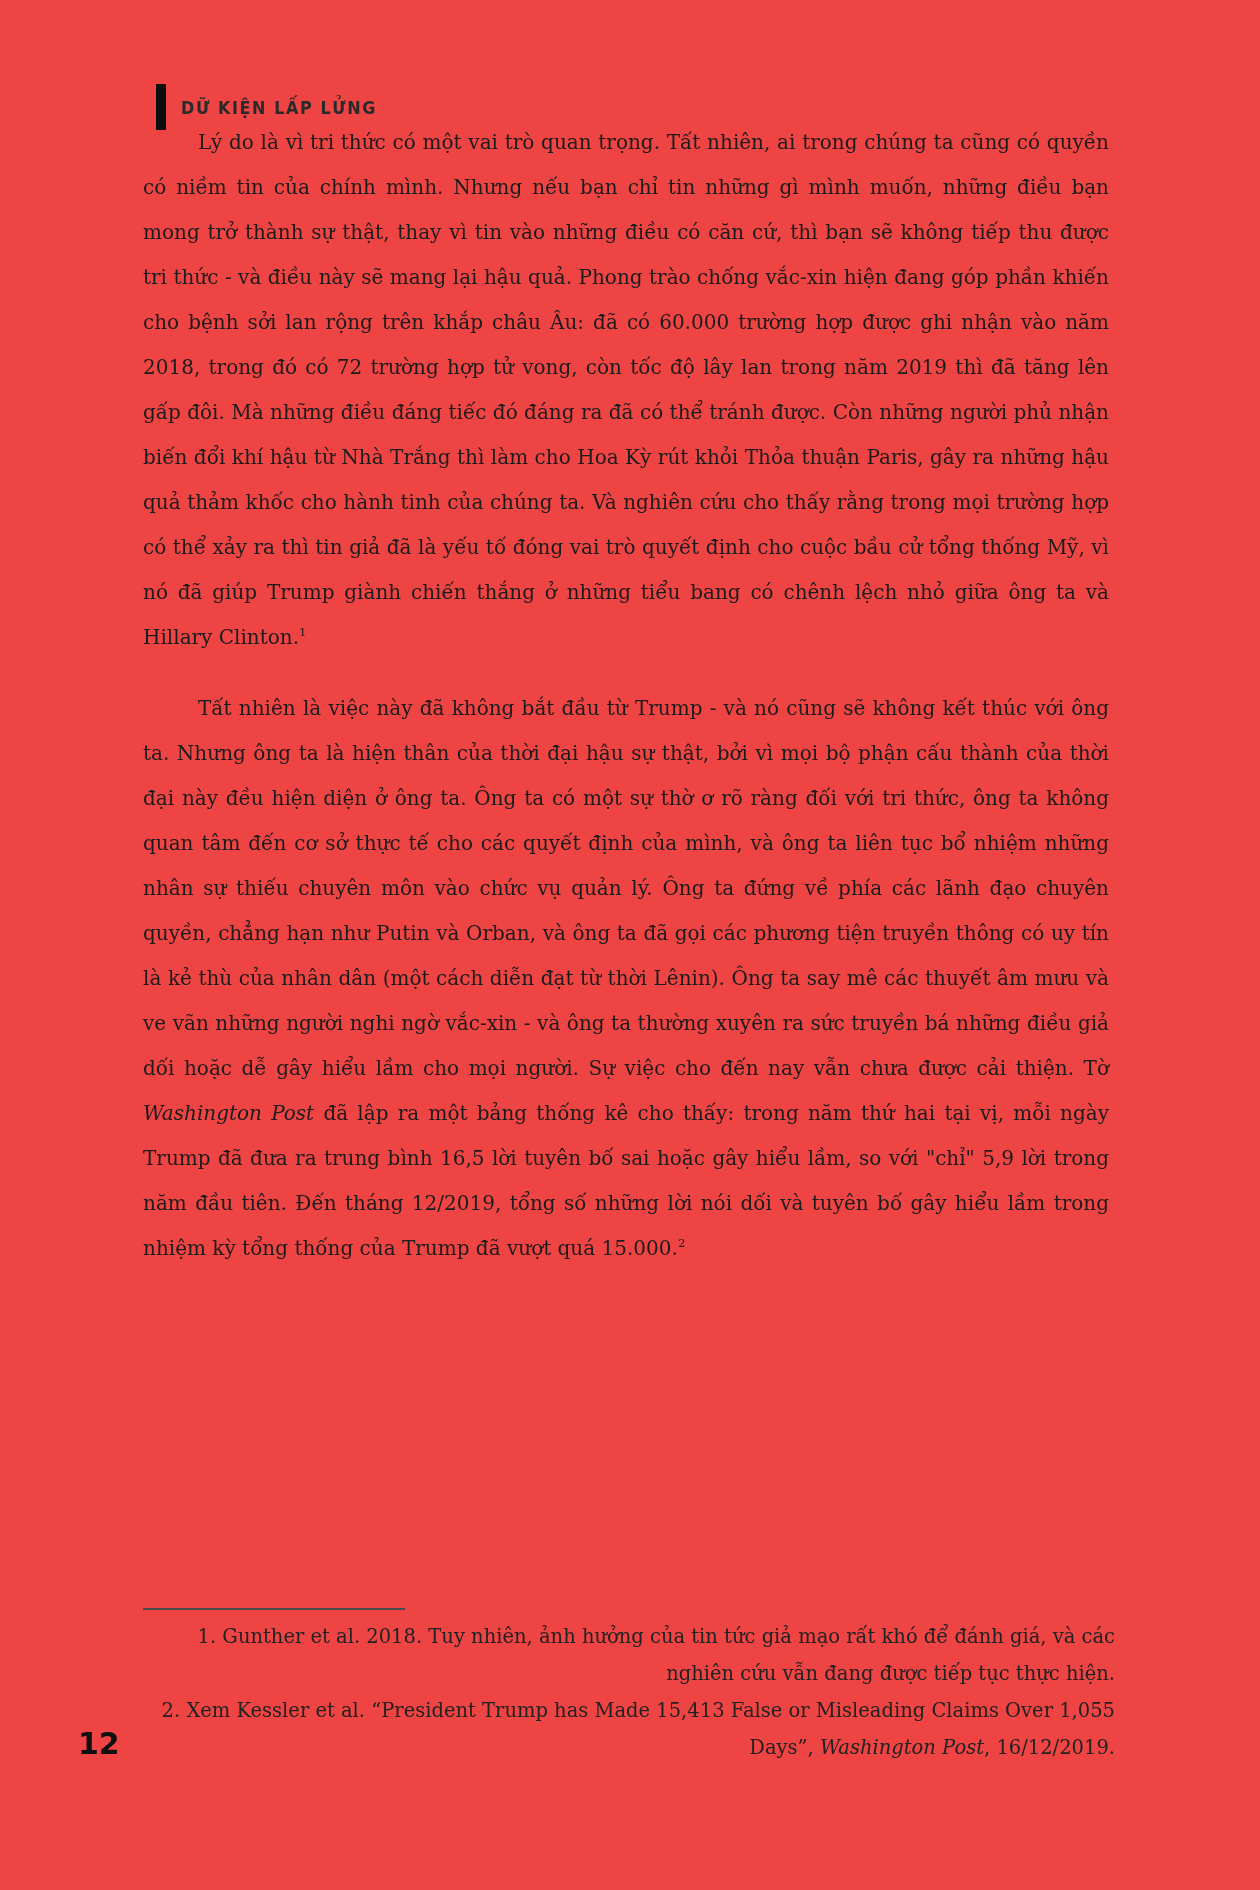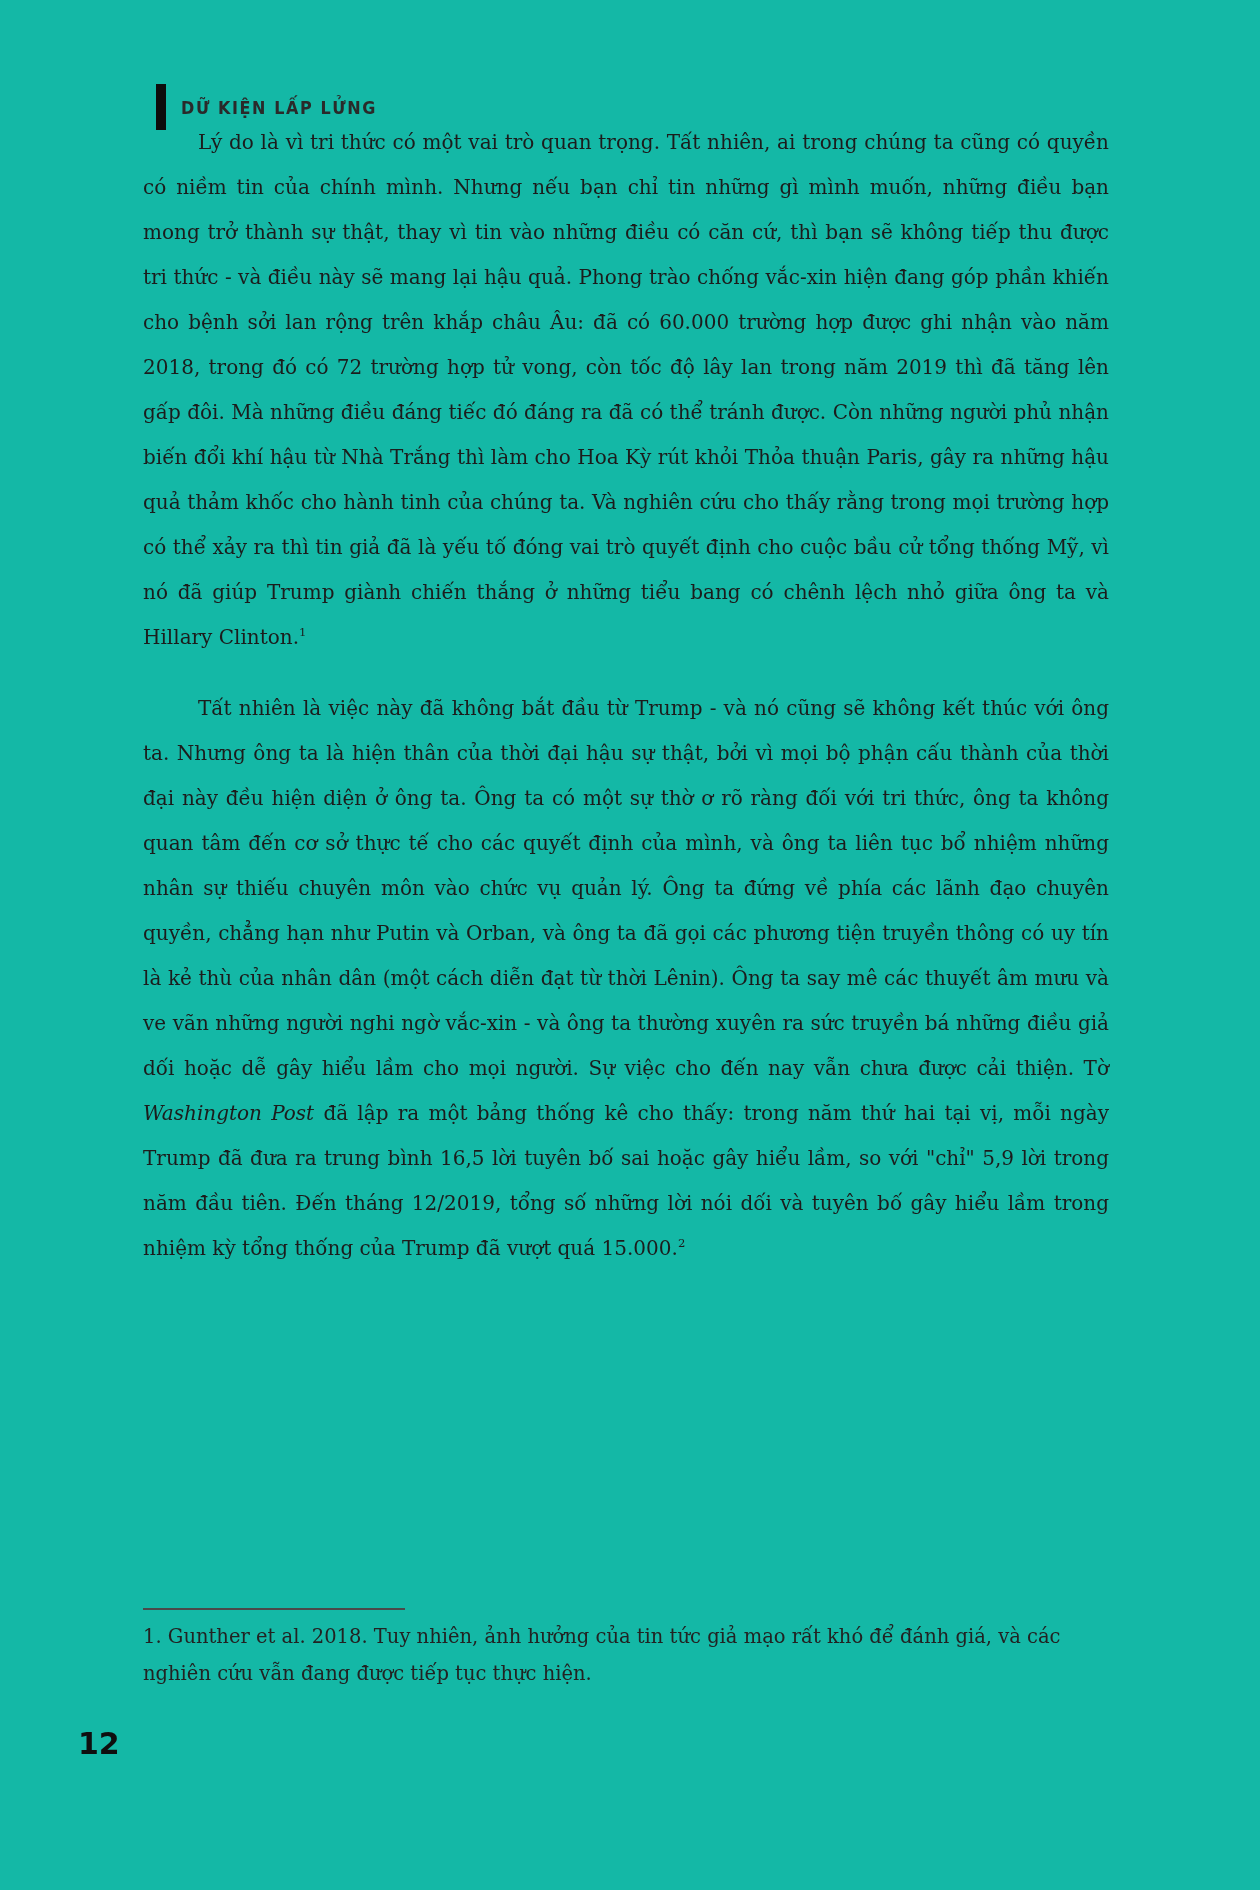--- a/index.html
+++ b/index.html
@@ -5,21 +5,21 @@
   * { box-sizing: border-box; }
   html, body { margin: 0; padding: 0; }
   body {
     width: 1260px; height: 1890px;
     background: #f4f4f4;
     font-family: "DejaVu Serif", serif;
   }
   .page {
     position: absolute; left: 0; top: 0;
     width: 1260px; height: 1890px;
-    background: #14b8a6;
+    background: #ef4444;
     color: #1d1d1d;
     overflow: hidden;
   }
   .chapter-header {
     position: absolute; top: 84px; left: 156px;
     display: flex; align-items: center; gap: 15px;
   }
   .chapter-bar {
     width: 10px; height: 46px; background: #0d0d0d;
   }
@@ -55,21 +55,21 @@
   .footnote-rule {
     width: 262px; height: 0;
     border: none;
     border-top: 2px solid #4a4a4a;
     margin: 0 0 8px 0;
   }
   .footnote {
     font-size: 19.5px;
     line-height: 37px;
     color: #222222;
-    text-align: left;
+    text-align: right;
   }
   .page-number {
     position: absolute; left: 78px; top: 1726px;
     font-family: "DejaVu Sans", sans-serif;
     font-size: 30px;
     font-weight: 700;
     color: #0f0f0f;
   }
 </style>
 </head>
@@ -85,17 +85,18 @@
   <div class="article">
 
   <p><span>Lý do là vì tri thức có một vai trò quan trọng. Tất nhiên, ai trong chúng ta cũng có quyền có niềm tin của chính mình. Nhưng nếu bạn chỉ tin những gì mình muốn, những điều bạn mong trở thành sự thật, thay vì tin vào những điều có căn cứ, thì bạn sẽ không tiếp thu được tri thức - và điều này sẽ mang lại hậu quả. Phong trào chống vắc-xin hiện đang góp phần khiến cho bệnh sởi lan rộng trên khắp châu Âu: đã có 60.000 trường hợp được ghi nhận vào năm 2018, trong đó có 72 trường hợp tử vong, còn tốc độ lây lan trong năm 2019 thì đã tăng lên gấp đôi. Mà những điều đáng tiếc đó đáng ra đã có thể tránh được. Còn những người phủ nhận biến đổi khí hậu từ Nhà Trắng thì làm cho Hoa Kỳ rút khỏi Thỏa thuận Paris, gây ra những hậu quả thảm khốc cho hành tinh của chúng ta. Và nghiên cứu cho thấy rằng trong mọi trường hợp có thể xảy ra thì tin giả đã là yếu tố đóng vai trò quyết định cho cuộc bầu cử tổng thống Mỹ, vì nó đã giúp Trump giành chiến thắng ở những tiểu bang có chênh lệch nhỏ giữa ông ta và Hillary Clinton.</span><span class="sup">1</span></p>
       <p><span>Tất nhiên là việc này đã không bắt đầu từ Trump - và nó cũng sẽ không kết thúc với ông ta. Nhưng ông ta là hiện thân của thời đại hậu sự thật, bởi vì mọi bộ phận cấu thành của thời đại này đều hiện diện ở ông ta. Ông ta có một sự thờ ơ rõ ràng đối với tri thức, ông ta không quan tâm đến cơ sở thực tế cho các quyết định của mình, và ông ta liên tục bổ nhiệm những nhân sự thiếu chuyên môn vào chức vụ quản lý. Ông ta đứng về phía các lãnh đạo chuyên quyền, chẳng hạn như Putin và Orban, và ông ta đã gọi các phương tiện truyền thông có uy tín là kẻ thù của nhân dân (một cách diễn đạt từ thời Lênin). Ông ta say mê các thuyết âm mưu và ve vãn những người nghi ngờ vắc-xin - và ông ta thường xuyên ra sức truyền bá những điều giả dối hoặc dễ gây hiểu lầm cho mọi người. Sự việc cho đến nay vẫn chưa được cải thiện. Tờ </span><span class="italic">Washington Post</span><span> đã lập ra một bảng thống kê cho thấy: trong năm thứ hai tại vị, mỗi ngày Trump đã đưa ra trung bình 16,5 lời tuyên bố sai hoặc gây hiểu lầm, so với "chỉ" 5,9 lời trong năm đầu tiên. Đến tháng 12/2019, tổng số những lời nói dối và tuyên bố gây hiểu lầm trong nhiệm kỳ tổng thống của Trump đã vượt quá 15.000.</span><span class="sup">2</span></p>
     </div>
 
   <div class="footnotes">
     <hr class="footnote-rule">
 
   <div class="footnote"><span>1. Gunther et al. 2018. Tuy nhiên, ảnh hưởng của tin tức giả mạo rất khó để đánh giá, và các nghiên cứu vẫn đang được tiếp tục thực hiện.</span></div>
+      <div class="footnote"><span>2. Xem Kessler et al. “President Trump has Made 15,413 False or Misleading Claims Over 1,055 Days”, </span><span class="italic">Washington Post</span><span>, 16/12/2019.</span></div>
     </div>
 
   <div class="page-number">12</div>
 
 </div>
 
 </body></html>

